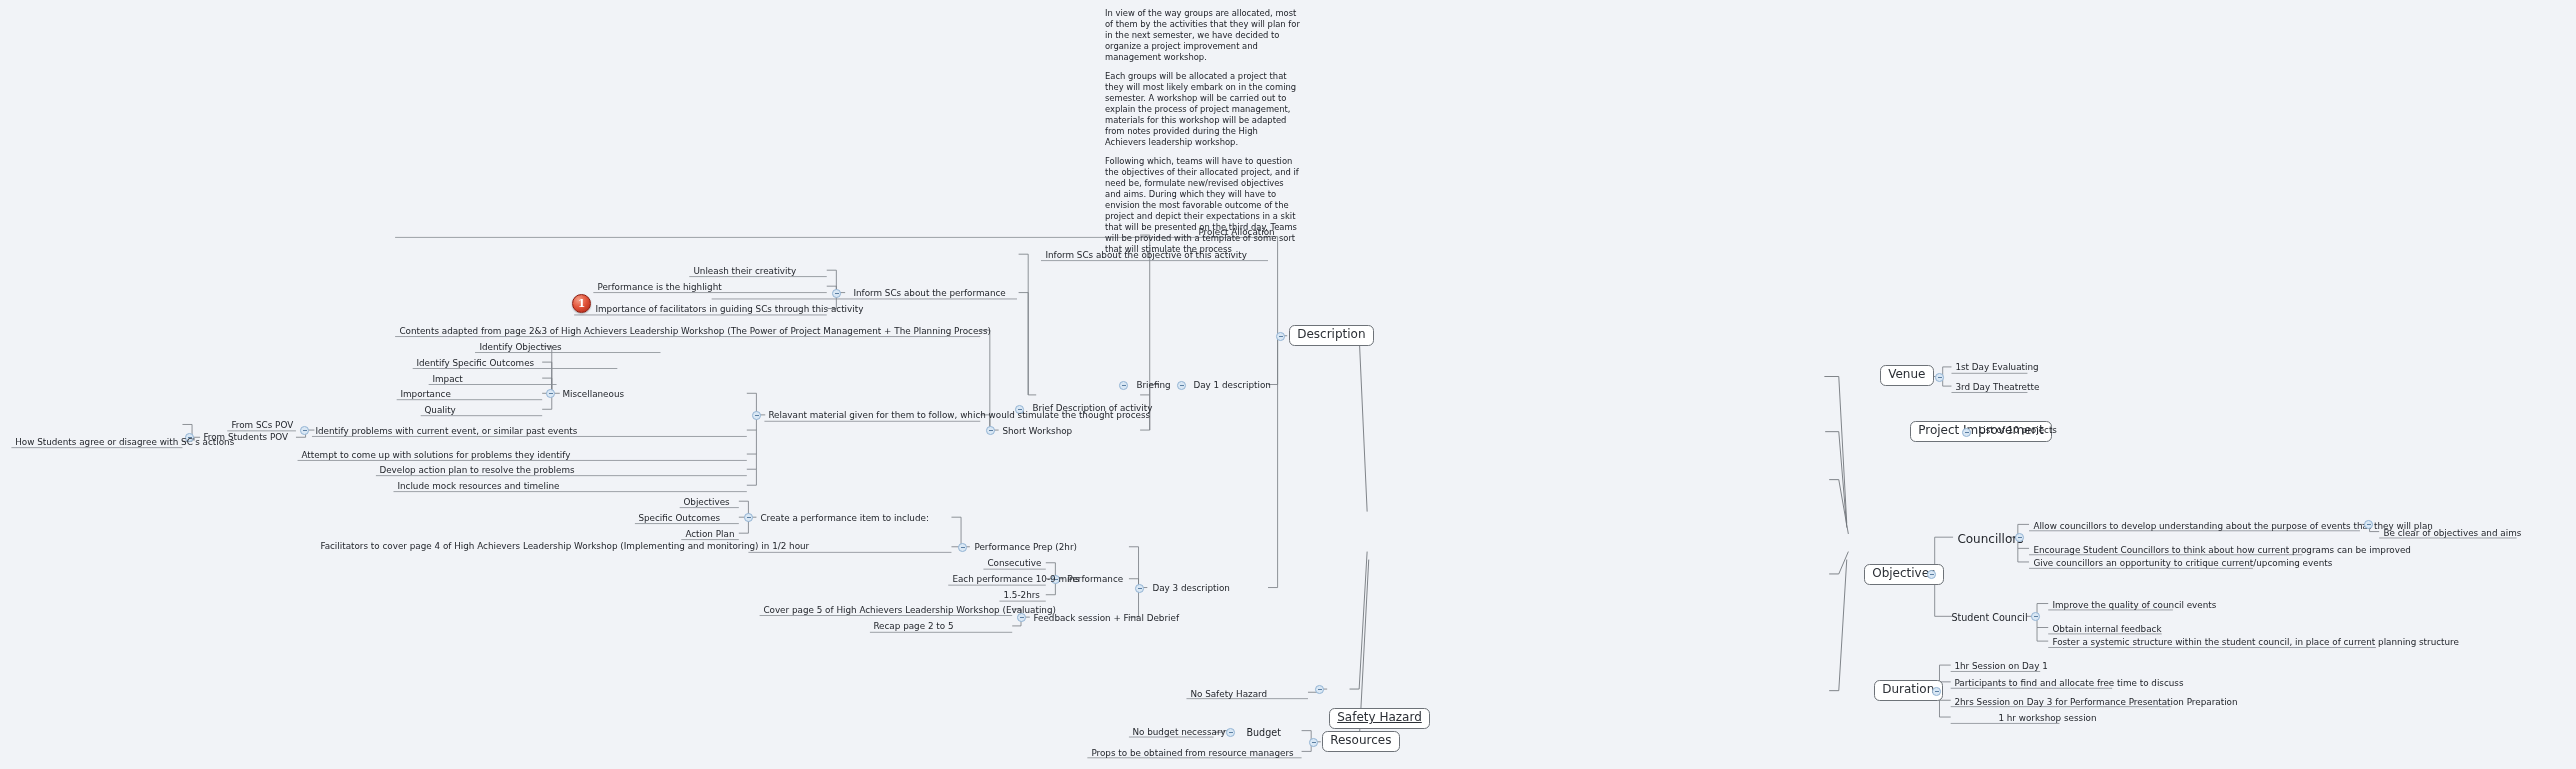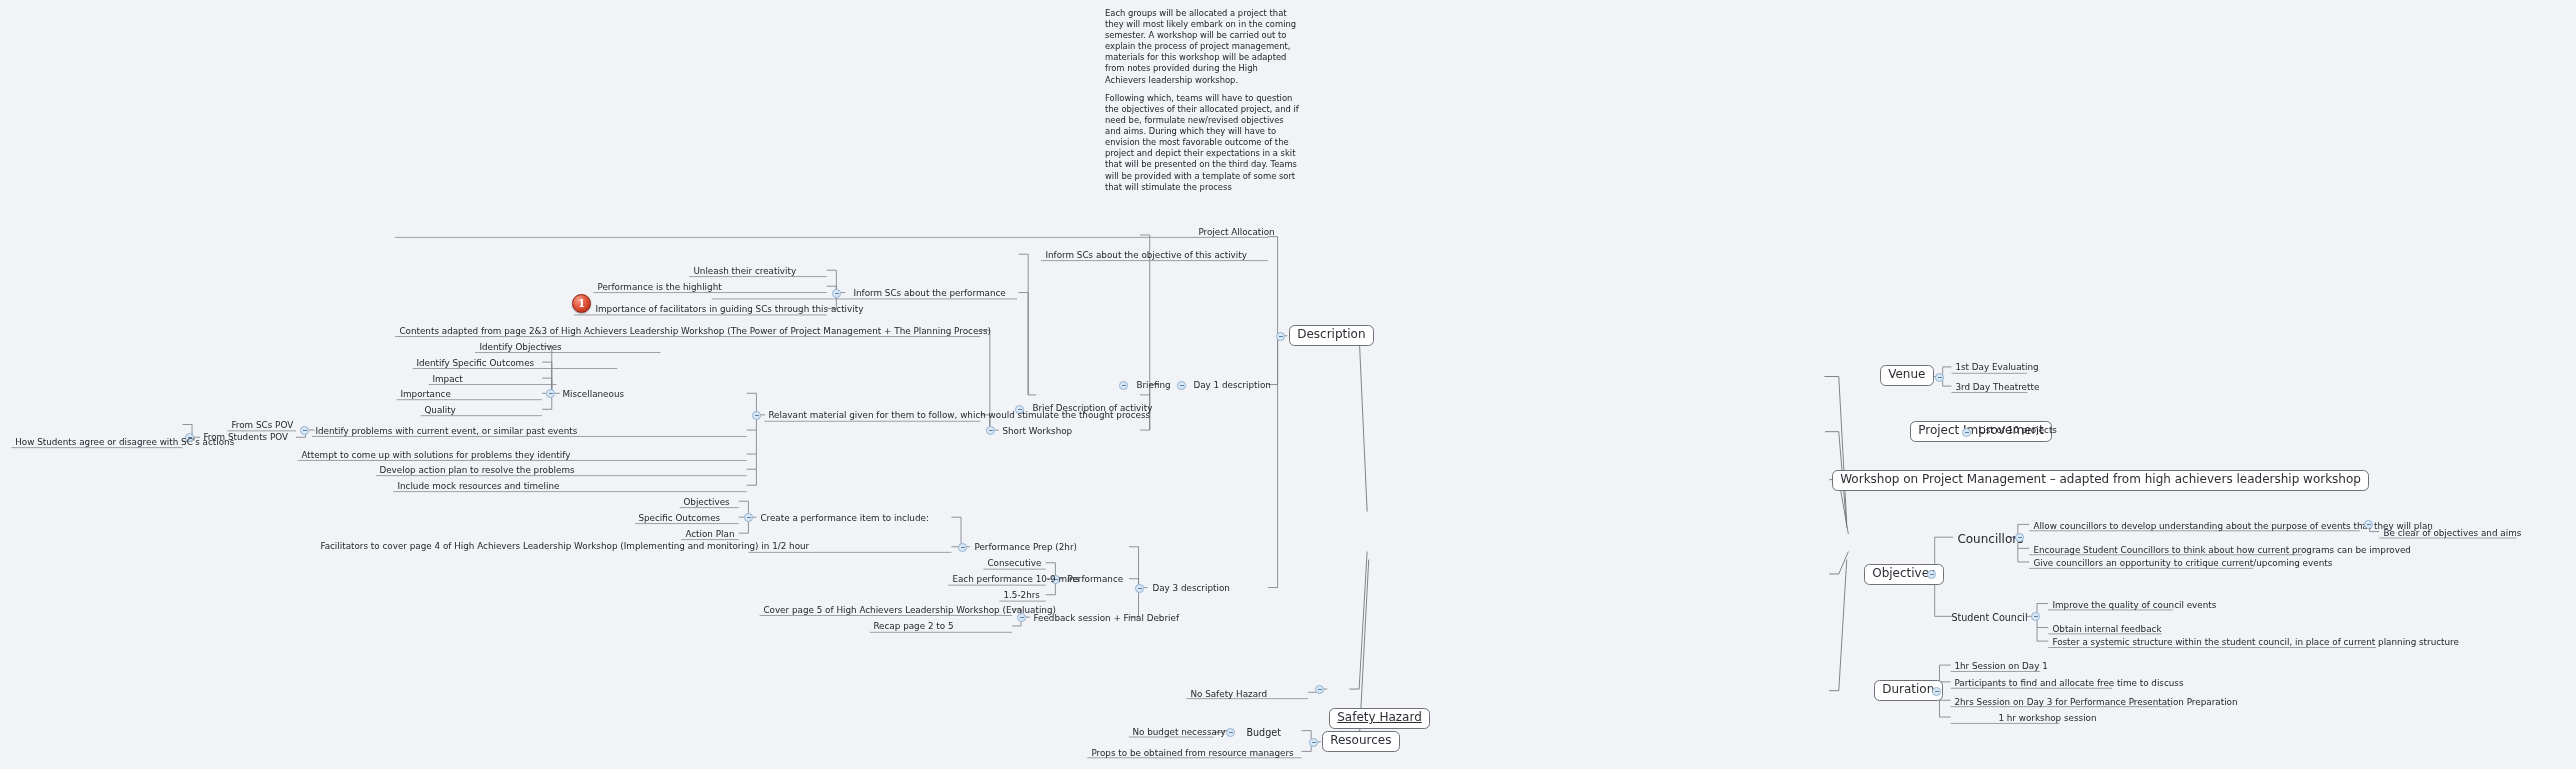--- a/index.html
+++ b/index.html
@@ -241,35 +241,35 @@
       <path d="M1230 712 L1308 712"></path>
       <path d="M1186 732 L1308 732"></path>
       <path d="M1250 752 L1308 752"></path>
       <path d="M 950 770 L1266 770"></path>
       <path d="M1088 791 L1266 791"></path>
       <path d="M 494 297 L1586 297"></path>
     </g>
   </svg>
 
   <div class="note-block" style="left:1105px; top:8px; width:195px;">
+    <p>In view of the way groups are allocated, most of them by the activities that they will plan for in the next semester, we have decided to organize a project improvement and management workshop.</p>
     <p>Each groups will be allocated a project that they will most likely embark on in the coming semester. A workshop will be carried out to explain the process of project management, materials for this workshop will be adapted from notes provided during the High Achievers leadership workshop.</p>
     <p>Following which, teams will have to question the objectives of their allocated project, and if need be, formulate new/revised objectives and aims. During which they will have to envision the most favorable outcome of the project and depict their expectations in a skit that will be presented on the third day. Teams will be provided with a template of some sort that will stimulate the process</p>
   </div>
 
 
   <div class="node boxed" style="left:1880px; top:365px;">Venue</div>
   <span class="toggle" style="left:1935px; top:373px;"></span>
   <div class="node leaf" style="left:1953px; top:361px;">1st Day Evaluating</div>
   <div class="node leaf" style="left:1953px; top:381px;">3rd Day Theatrette</div>
 
   <div class="node boxed" style="left:1910px; top:421px;">Project Improvement</div>
   <span class="toggle" style="left:1962px; top:428px;"></span>
   <div class="node leaf" style="left:1976px; top:424px;">List of 10 projects</div>
 
-  <div class="node boxed" style="left:1832px; top:470px;">Workshop on Project Management – adapted from high achievers leadership workshop</div>
 
   <div class="node boxed" style="left:1864px; top:564px;">Objectives</div>
   <span class="toggle" style="left:1927px; top:570px;"></span>
 
   <div class="node leaf" style="left:1955px; top:532px; font-size:12px;">Councillors</div>
   <span class="toggle" style="left:2015px; top:533px;"></span>
   <div class="node leaf" style="left:2031px; top:520px;">Allow councillors to develop understanding about the purpose of events that they will plan</div>
   <div class="node leaf" style="left:2031px; top:544px;">Encourage Student Councillors to think about how current programs can be improved</div>
   <div class="node leaf" style="left:2031px; top:557px;">Give councillors an opportunity to critique current/upcoming events</div>
   <span class="toggle" style="left:2364px; top:520px;"></span>

